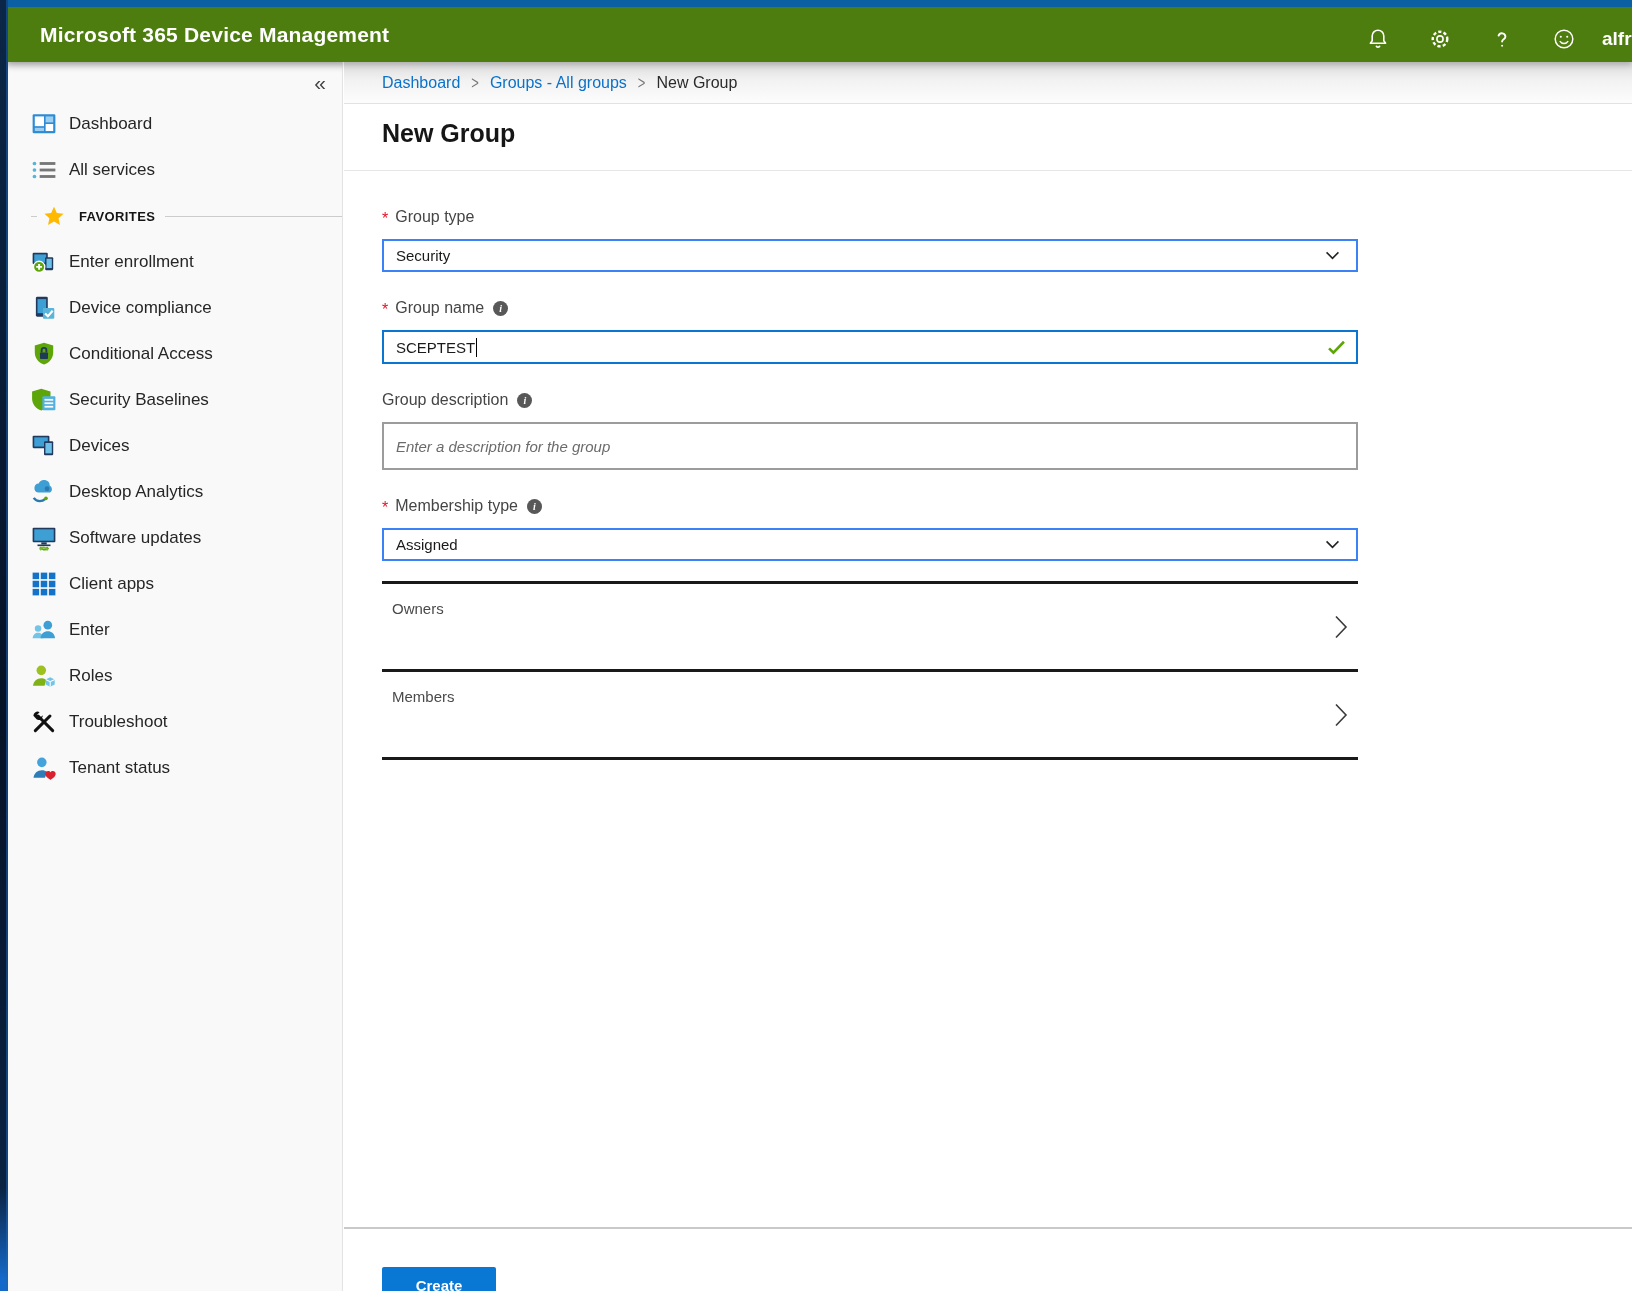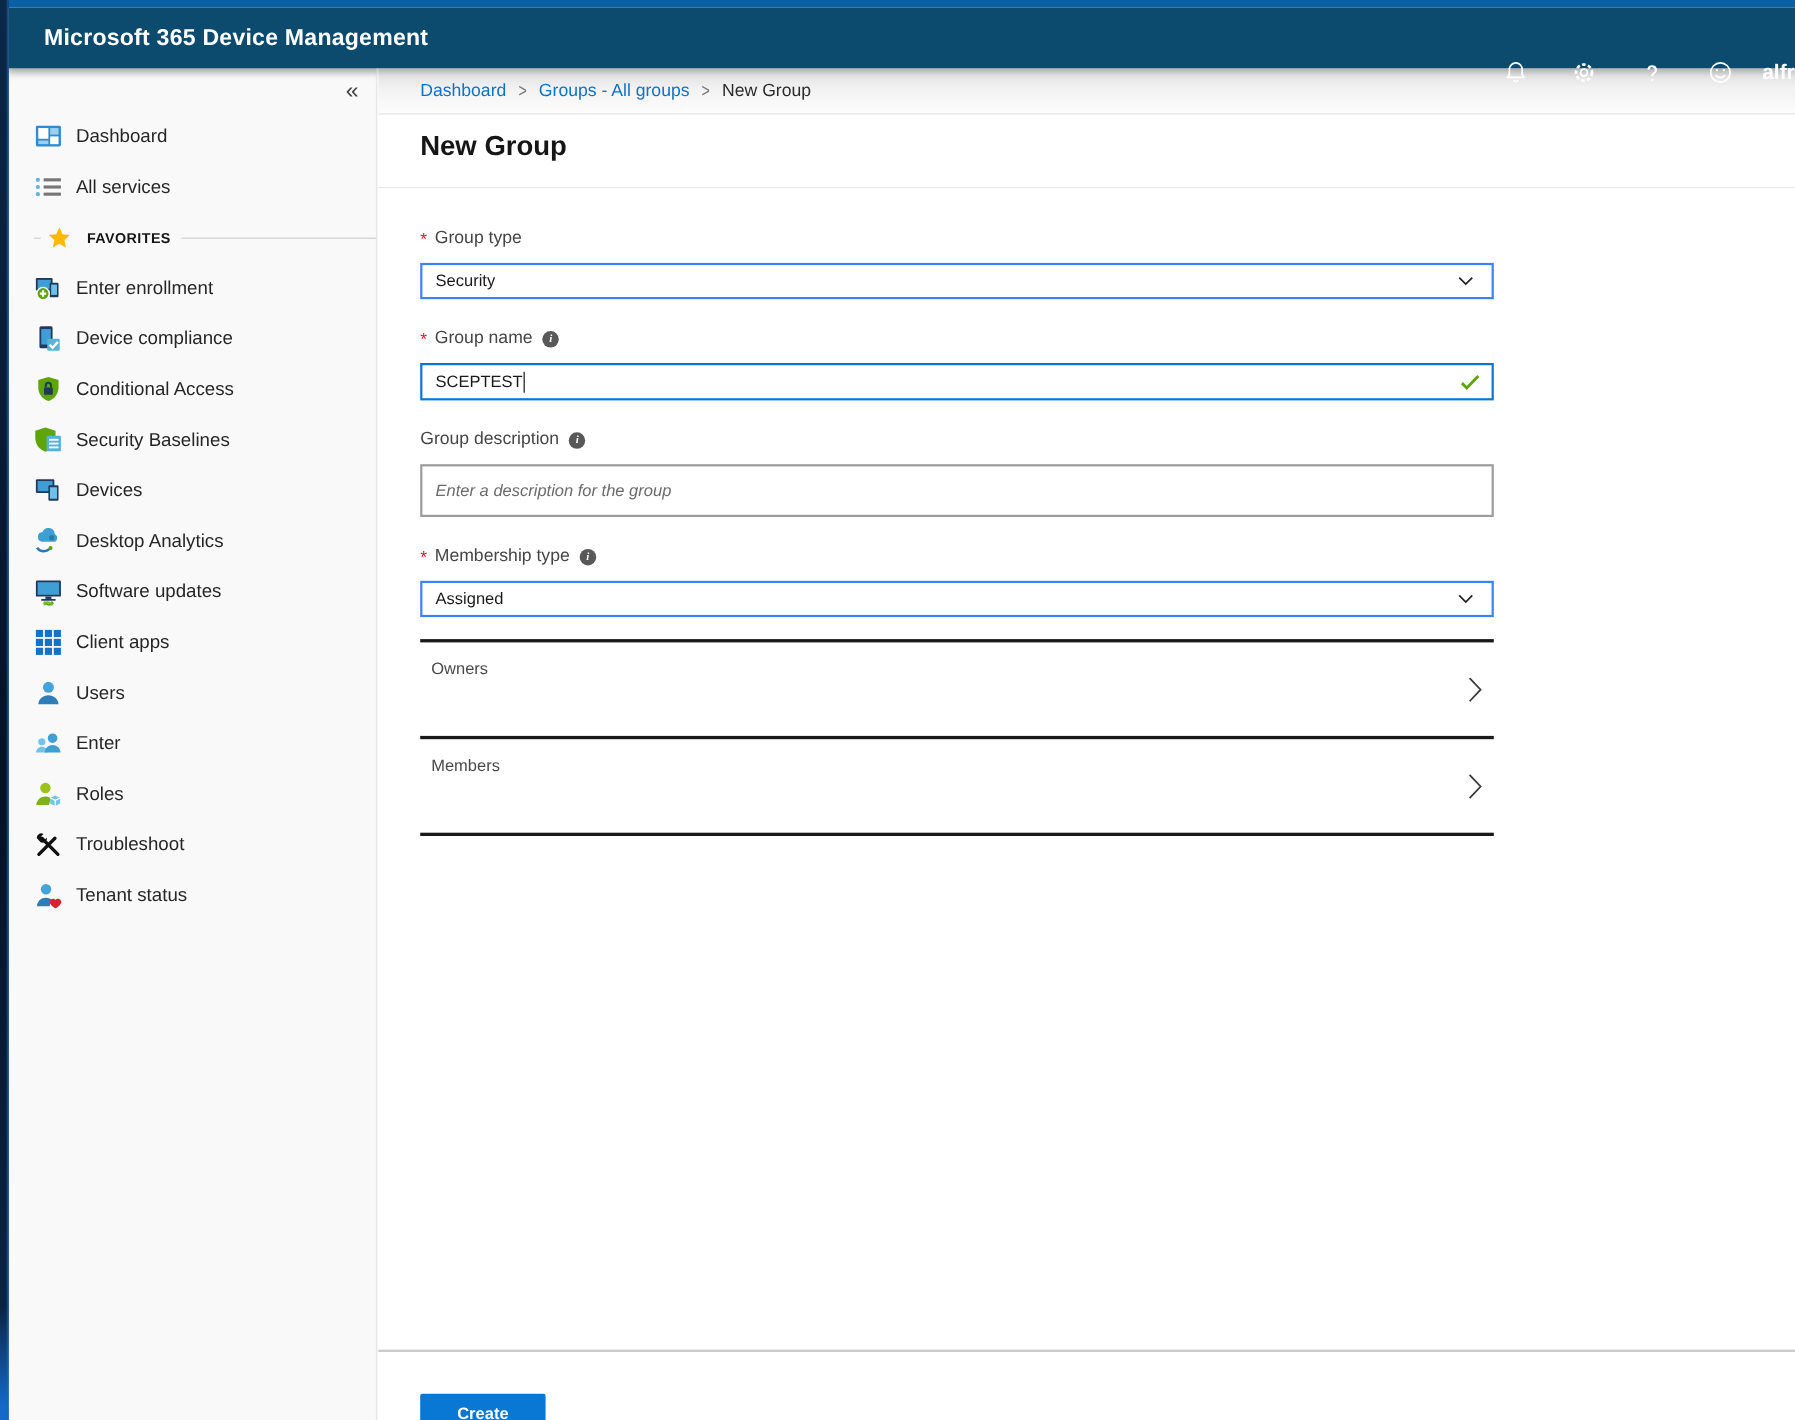--- a/index.html
+++ b/index.html
@@ -11,24 +11,24 @@
 
   
   .left-chrome { position:absolute; left:0; top:0; bottom:0; width:8px;
     background:linear-gradient(180deg,#0b2747 0%,#061226 55%,#0a2342 92%,#1569c8 99%);
     z-index:60; }
   .left-chrome .edge { position:absolute; right:0; top:0; bottom:0; width:2px; background:rgba(30,100,180,.55); }
   .top-chrome { position:absolute; left:0; top:0; width:100%; height:7px; background:#0b5fa3; z-index:55; }
 
   
   .topbar { position:absolute; left:8px; top:7px; right:0; height:55px;
-    background:#0c4a6e; display:flex; align-items:center; z-index:50;
+    background:#4d7c0f; display:flex; align-items:center; z-index:50;
     box-shadow:0 3px 6px rgba(0,0,0,.22); }
   .topbar-title { margin-left:32px; color:#fff; font-size:21px; font-weight:bold; letter-spacing:.2px; }
-  .topbar-right { position:absolute; right:0; top:16px; height:100%; display:flex; align-items:flex-end; }
+  .topbar-right { position:absolute; right:0; top:4px; height:100%; display:flex; align-items:center; }
   .tb-icon { width:24px; height:24px; margin-right:38px; cursor:pointer; }
   .tb-icon svg { width:100%; height:100%; display:block; }
   .topbar-user { color:#fff; font-size:19px; font-weight:bold; width:30px; overflow:hidden;
     white-space:nowrap; margin-left:-12px; }
 
   
   .sidebar { position:absolute; left:8px; top:62px; bottom:0; width:335px;
     background:#f9f9f9; border-right:1px solid #e3e3e3; z-index:10;
     box-shadow:inset 0 10px 10px -8px rgba(0,0,0,.22); }
   .collapse-btn { position:absolute; top:9px; right:16px; font-size:21px; color:#444;
@@ -289,29 +289,20 @@
                 <rect x="16.5" y="9" width="6" height="6"></rect>
                 <rect x="1.5" y="16.5" width="6" height="6"></rect>
                 <rect x="9" y="16.5" width="6" height="6"></rect>
                 <rect x="16.5" y="16.5" width="6" height="6"></rect>
               </g>
             </svg>
           </span>
     <span class="nav-label">Client apps</span>
   </div>
 
-  <div class="nav-item">
-    <span class="nav-icon">
-            <svg viewBox="0 0 24 24">
-              <circle cx="12" cy="7.2" r="4.6" fill="#45a3dc"></circle>
-              <path d="M3.5 21.5c.4-4.6 4-7.6 8.5-7.6s8.1 3 8.5 7.6z" fill="#2e7cb8"></path>
-            </svg>
-          </span>
-    <span class="nav-label">Users</span>
-  </div>
 
   <div class="nav-item">
     <span class="nav-icon">
             <svg viewBox="0 0 24 24">
               <circle cx="6.5" cy="10.5" r="3" fill="#74c4e8"></circle>
               <path d="M1.5 19.5c.3-3 2.4-4.9 5-4.9s4.7 1.9 5 4.9z" fill="#74c4e8"></path>
               <circle cx="15.5" cy="7.5" r="4" fill="#3e9fd4"></circle>
               <path d="M8.8 19.5c.4-3.9 3.2-6.3 6.7-6.3s6.3 2.4 6.7 6.3z" fill="#3e9fd4"></path>
             </svg>
           </span>

